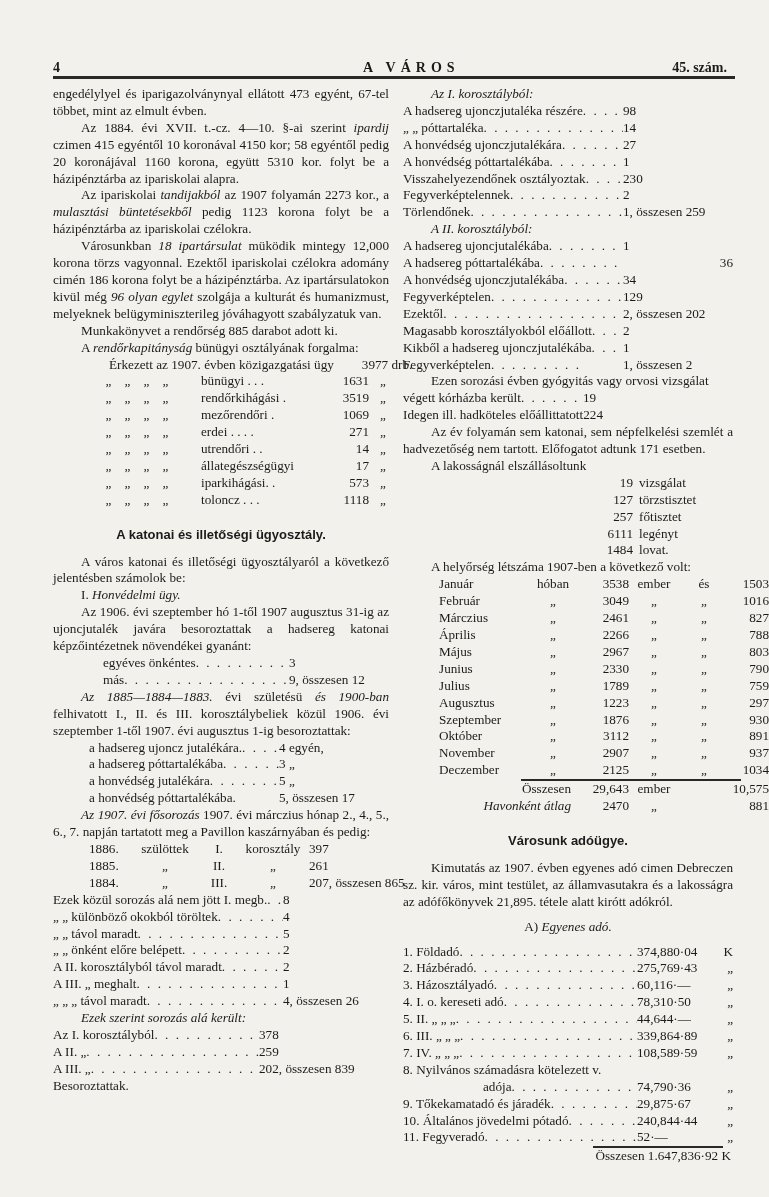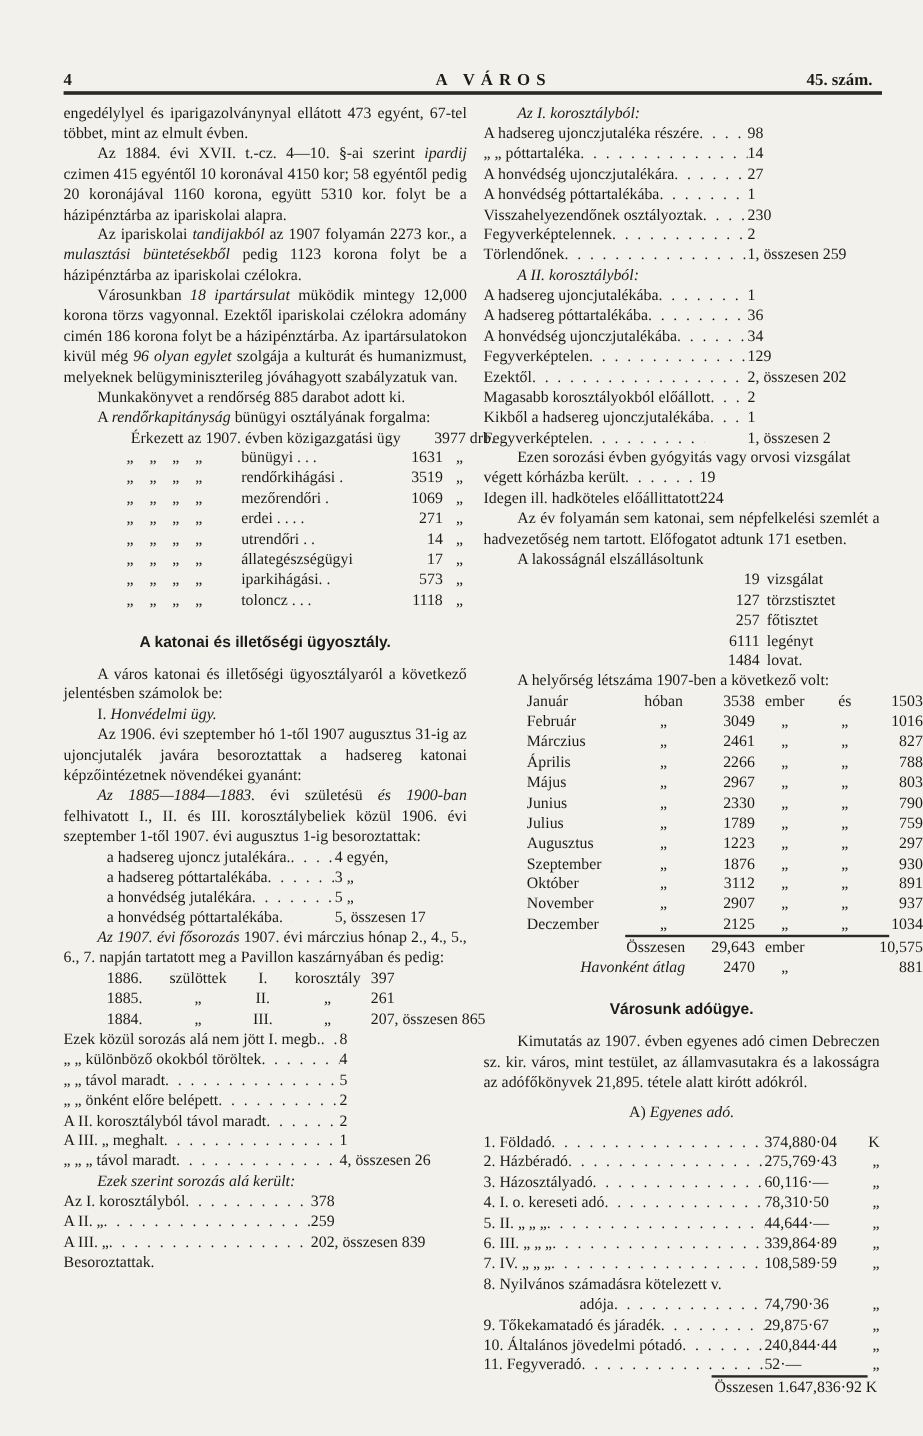--- a/index.html
+++ b/index.html
@@ -105,20 +105,32 @@
           <span>toloncz . . .</span>
           <span class="n">1118</span>
           <span class="q">„</span>
         </div>
       </div>
 
     <div class="sec">A katonai és illetőségi ügyosztály.</div>
     <p class="ind">A város katonai és illetőségi ügyosztályaról a következő jelentésben számolok be:</p>
     <p class="ind"><span>I. </span><i>Honvédelmi ügy.</i></p>
     <p class="ind">Az 1906. évi szeptember hó 1-től 1907 augusztus 31-ig az ujoncjutalék javára besoroztattak a hadsereg katonai képzőintézetnek növendékei gyanánt:</p>
+    <div id="list1" style="padding-left:50px">
+        <div class="row">
+          <span class="lbl">egyéves önkéntes</span>
+          <span class="dots"></span>
+          <span class="val" style="min-width: 100px;">3</span>
+        </div>
+        <div class="row">
+          <span class="lbl">más</span>
+          <span class="dots"></span>
+          <span class="val" style="min-width: 100px;">9, összesen 12</span>
+        </div>
+      </div>
     <p class="ind"><i>Az 1885—1884—1883.</i><span> évi születésü </span><i>és 1900-ban</i><span> felhivatott I., II. és III. korosztálybeliek közül 1906. évi szeptember 1-től 1907. évi augusztus 1-ig besoroztattak:</span></p>
     <div id="list2" style="padding-left:36px">
         <div class="row">
           <span class="lbl">a hadsereg ujoncz jutalékára.</span>
           <span class="dots"></span>
           <span class="val" style="min-width: 110px;">4 egyén,</span>
         </div>
         <div class="row">
           <span class="lbl">a hadsereg póttartalékába</span>
           <span class="dots"></span>
@@ -259,21 +271,21 @@
     <p class="ind"><i>A II. korosztályból:</i></p>
     <div id="g2">
         <div class="row">
           <span class="lbl">A hadsereg ujoncjutalékába</span>
           <span class="dots"></span>
           <span class="val" style="min-width: 110px;">1</span>
         </div>
         <div class="row">
           <span class="lbl">A hadsereg póttartalékába</span>
           <span class="dots"></span>
-          <span class="val" style="min-width: 110px;">36</span>
+          <span class="val" style="min-width: 110px; text-align: right;">36</span>
         </div>
         <div class="row">
           <span class="lbl">A honvédség ujonczjutalékába</span>
           <span class="dots"></span>
           <span class="val" style="min-width: 110px;">34</span>
         </div>
         <div class="row">
           <span class="lbl">Fegyverképtelen</span>
           <span class="dots"></span>
           <span class="val" style="min-width: 110px;">129</span>

